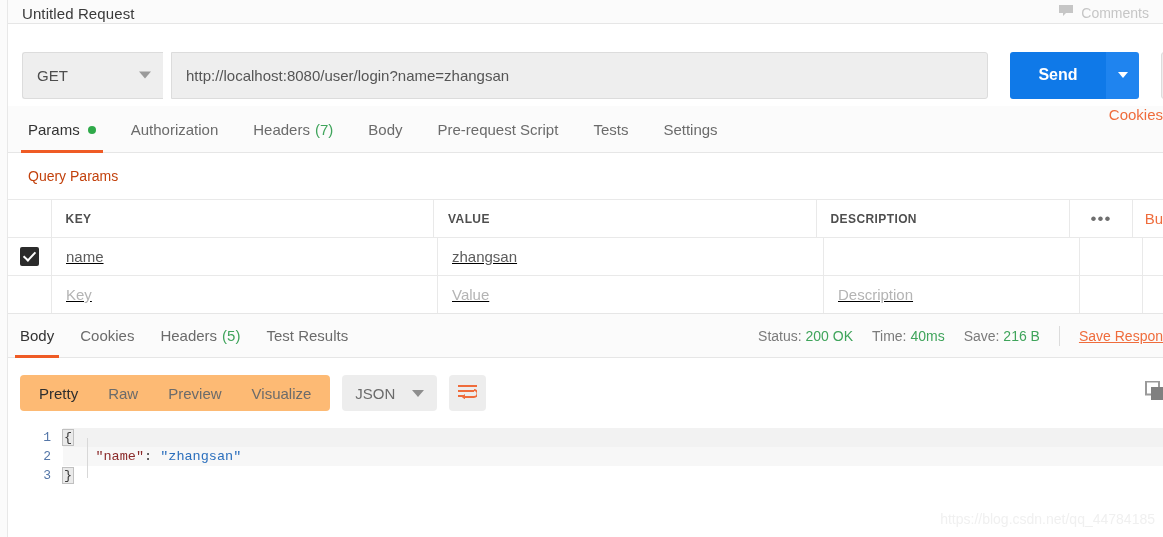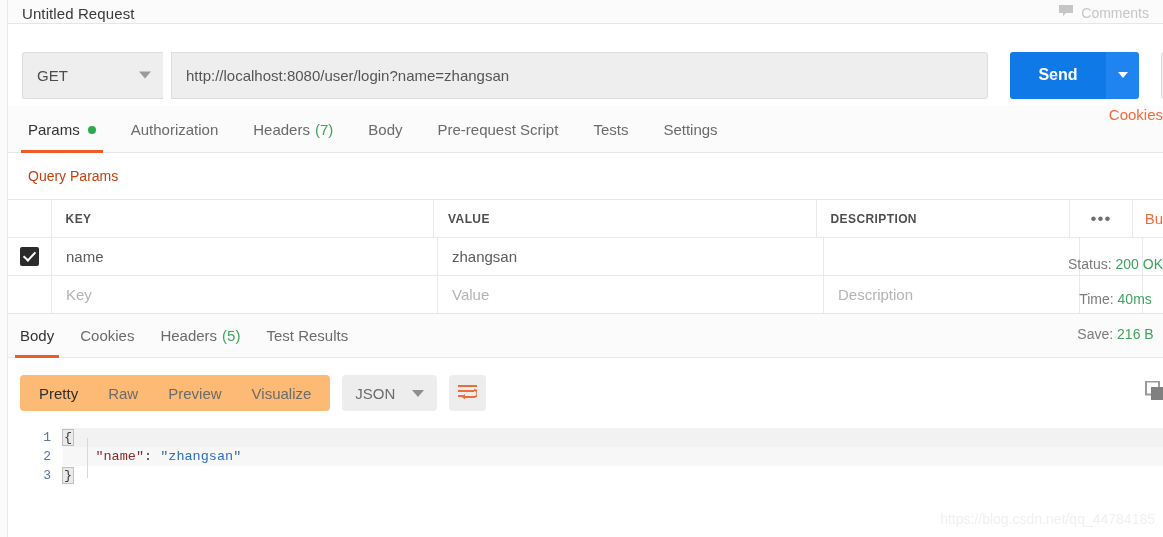--- a/index.html
+++ b/index.html
@@ -107,21 +107,21 @@
   .qp-bar {
     position:absolute; left:8px; top:153px; right:0; height:46px;
     background:#fff; display:flex; align-items:center; padding-left:20px;
   }
   .qp-label { font-size:14px; color:#c2410c; }
 
   
   .ptable { position:absolute; left:8px; top:199px; right:0; }
   .prow { display:flex; border-top:1px solid #e9e9e9; }
   .prow.hdr { background:#fff; height:38px; }
-  .prow.body { height:38px; }
+  .prow.body { height:38px;text-decoration:underline; }
   .pc { display:flex; align-items:center; border-right:1px solid #e9e9e9; }
   .pc-check { width:44px; justify-content:center; }
   .pc-key   { width:386px; padding-left:14px; }
   .pc-val   { width:386px; padding-left:14px; }
   .pc-desc  { width:256px; padding-left:14px; }
   .pc-tools { width:63px; justify-content:center; border-right:1px solid #e9e9e9;}
   .pc-bulk  { flex:1; padding-left:12px; border-right:none; }
   .th { font-size:12px; font-weight:bold; color:#4f4f4f; letter-spacing:.4px; }
   .cell-text { font-size:15px; color:#5c5c5c; }
   .cell-ph   { font-size:15px; color:#b4b4b4; }
@@ -144,21 +144,21 @@
     display:flex; align-items:center; padding-left:12px;
   }
   .restab {
     font-size:15px; color:#6b6b6b; margin-right:26px; cursor:pointer;
     position:relative; height:45px; display:flex; align-items:center; white-space:nowrap;
   }
   .restab.active { color:#333; }
   .restab.active::after {
     content:""; position:absolute; left:-5px; right:-5px; bottom:0; height:3px; background:#ef5b25;
   }
-  .meta { margin-left:auto; display:flex; align-items:center; gap:19px; padding-right:0;flex-direction:column;}
+  .meta { margin-left:auto; display:flex; align-items:center; gap:19px; padding-right:0;}
   .meta-item { font-size:14px; color:#7b7b7b; white-space:nowrap; }
   .meta-item b { font-weight:normal; color:#3fa45b; }
   .meta-sep { width:1px; height:20px; background:#dcdcdc; }
   .save-resp { font-size:14px; color:#ef6c3c; cursor:pointer; white-space:nowrap;text-decoration:underline; }
 
   
   .resp-toolbar {
     position:absolute; left:8px; top:358px; right:0; height:70px;
     background:#fff; display:flex; align-items:center; padding-left:12px;
   }

